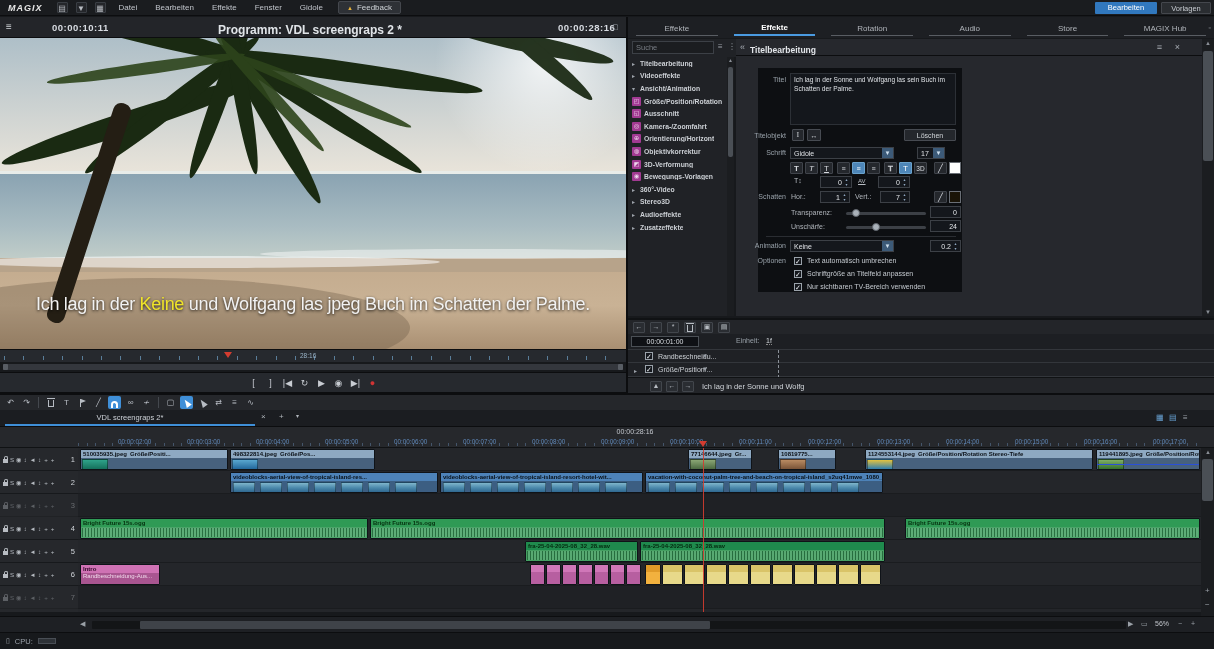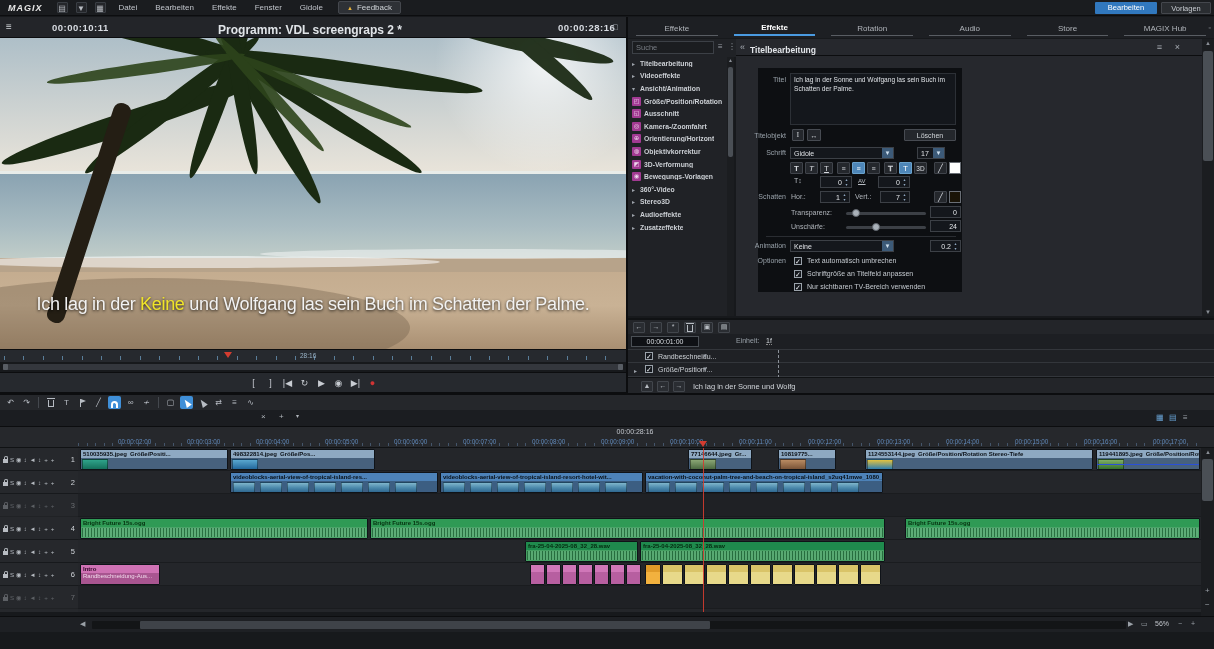--- a/index.html
+++ b/index.html
@@ -69,21 +69,21 @@
   .swatch{position:absolute;width:12px;height:12px;border:1px solid #6a6f76}
   .chk{display:flex;align-items:center;gap:5px;height:13px}
   .chkbox{width:8px;height:8px;border:1px solid #9aa2aa;background:#14171c;color:#e8ebef;font-size:7px;line-height:8px;text-align:center}
   .chk .cl{font-size:7px;color:#c4c9cf}
   
   .kfbar{position:absolute;left:628px;top:318px;width:586px;height:16px;background:#232529;border-top:2px solid #101214;display:flex;align-items:center;gap:5px;padding-left:5px}
   .kfb{width:12px;height:11px;background:#2a2d32;border:1px solid #42464c;border-radius:1px;color:#b8bdc3;font-size:7px;line-height:10px;text-align:center;display:flex;align-items:center;justify-content:center}
   .kfrow{position:absolute;left:628px;width:586px;border-bottom:1px solid #33363b;font-size:7px;color:#ccd0d5;background:#1f2125}
   .kftc{position:absolute;left:3px;top:2px;width:68px;height:11px;border:1px solid #4a4f55;background:#0f1115;color:#d8dce0;font-size:7px;line-height:10px;text-align:center}
   .kfdash{position:absolute;left:778px;top:350px;height:28px;width:1px;border-left:1px dashed #8a9098}
-  .objbar{position:absolute;left:628px;top:377px;width:586px;height:17px;background:#232529;border-top:1px solid #101214;display:flex;align-items:center;gap:4px;padding-left:13px}
+  .objbar{position:absolute;left:628px;top:377px;width:586px;height:17px;background:#232529;border-top:1px solid #101214;display:flex;align-items:center;gap:4px;padding-left:22px}
   
   .tltools{position:absolute;left:0;top:393px;width:1214px;height:17px;background:#25272b;border-top:2px solid #0c0d0f;display:flex;align-items:center;gap:3px;padding-left:4px}
   .tbt{min-width:13px;height:13px;border-radius:2px;color:#b8bdc4;font-size:8px;display:flex;align-items:center;justify-content:center}
   .tbt.on{background:#3f8fd8;color:#fff}
   .tsep{width:1px;height:11px;background:#44484e;margin:0 2px}
   .tabrow{position:absolute;left:0;top:410px;width:1214px;height:17px;background:#1b1d21;border-bottom:1px solid #0c0d0f}
   .ptab{position:absolute;left:5px;top:0;width:250px;height:16px;text-align:center;font-size:7.5px;color:#ccd0d6;line-height:15px;border-bottom:2px solid #3f8fd8}
   .tabico{position:absolute;top:2px;font-size:8px;color:#b0b5bb}
   .viewico{position:absolute;top:3px;font-size:8px}
   .tlruler{position:absolute;left:0;top:427px;width:1214px;height:21px;background:#26282c;border-bottom:1px solid #101214}
@@ -215,21 +215,21 @@
           <ellipse cx="-90" cy="0" rx="100" ry="6" transform="rotate(-8)"></ellipse>
           <ellipse cx="50" cy="0" rx="80" ry="6" transform="rotate(47)"></ellipse>
         </g>
       </g>
       <g style="transform:translate(600px,-10px)" fill="#16250f" opacity=".92">
         <ellipse cx="-70" cy="30" rx="90" ry="9" transform="rotate(12)"></ellipse>
         <ellipse cx="-30" cy="60" rx="70" ry="8" transform="rotate(40)"></ellipse>
       </g>
       <rect x="80" y="60" width="18" height="230" rx="8" fill="#241e14" transform="rotate(18 89 175)" style="transform-box:view-box"></rect>
     </svg>
-    <div class="subtitle"><span>Ich lag in der </span><span style="color:#f0e42a">Keine</span><span> und Wolfgang las sein Buch im Schatten der Palme.</span></div>
+    <div class="subtitle"><span>Ich lag in der </span><span style="color:#f0e42a">Keine</span><span> und Wolfgang las jpeg Buch im Schatten der Palme.</span></div>
   </div>
 
   <div class="pruler">
     <div class="pticks"></div>
     <div class="pmark" id="pmark" style="left: 224px;"></div>
     <div class="pend" id="pend" style="left: 300px;">28:16</div>
   </div>
   <div class="pscroll">
     <div class="bar"></div>
     <div class="cap" style="left:3px"></div>
@@ -468,20 +468,21 @@
         <div class="icon-cursor"></div>
       </div>
       <div class="tbt">
         <div class="icon-cursor"></div>
       </div>
       <div class="tbt">⇄</div>
       <div class="tbt">≡</div>
       <div class="tbt">∿</div>
     </div>
   <div class="tabrow">
+    <div class="ptab">VDL screengraps 2*</div>
     <span class="tabico" style="left:261px">×</span>
     <span class="tabico" style="left:279px">+</span>
     <span class="tabico" style="left:296px;font-size:6px">▾</span>
     <span class="viewico" style="left:1156px;color:#6aa5d8">▦</span>
     <span class="viewico" style="left:1169px;color:#6aa5d8">▤</span>
     <span class="viewico" style="left:1183px;color:#9aa0a7">≡</span>
   </div>
   <div class="tlruler" id="tlruler">
     <span class="tlpos">00:00:28:16</span>
     <div class="tlticks"></div>
@@ -753,13 +754,18 @@
     <div class="hs-track">
         <div class="hs-handle"></div>
       </div>
     <span class="hsb" style="left:1128px">▶</span>
     <span class="hsb" style="left:1141px">▭</span>
     <span class="hsb" style="left:1155px;color:#c0c4ca">56%</span>
     <span class="hsb" style="left:1178px">−</span>
     <span class="hsb" style="left:1191px">+</span>
   </div>
 
+  <div class="statusbar">
+    <span style="font-size:7px">▯</span>
+    <span>CPU:</span>
+    <div class="cpum"></div>
+  </div>
 </div>
 
 </body></html>

